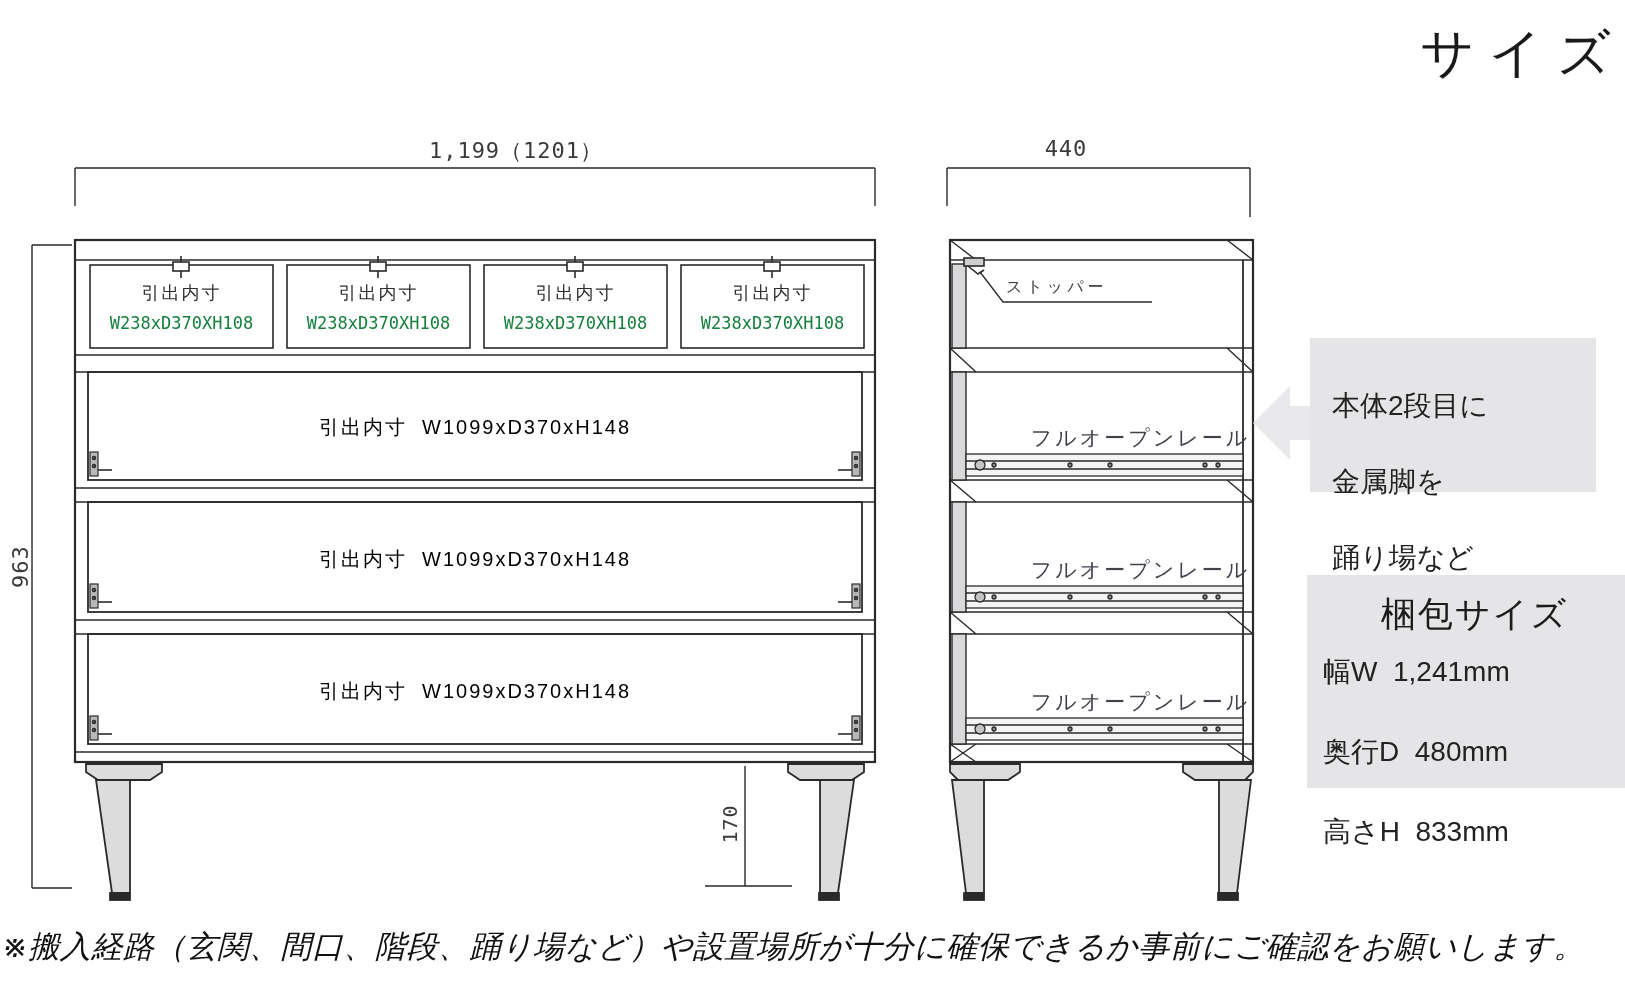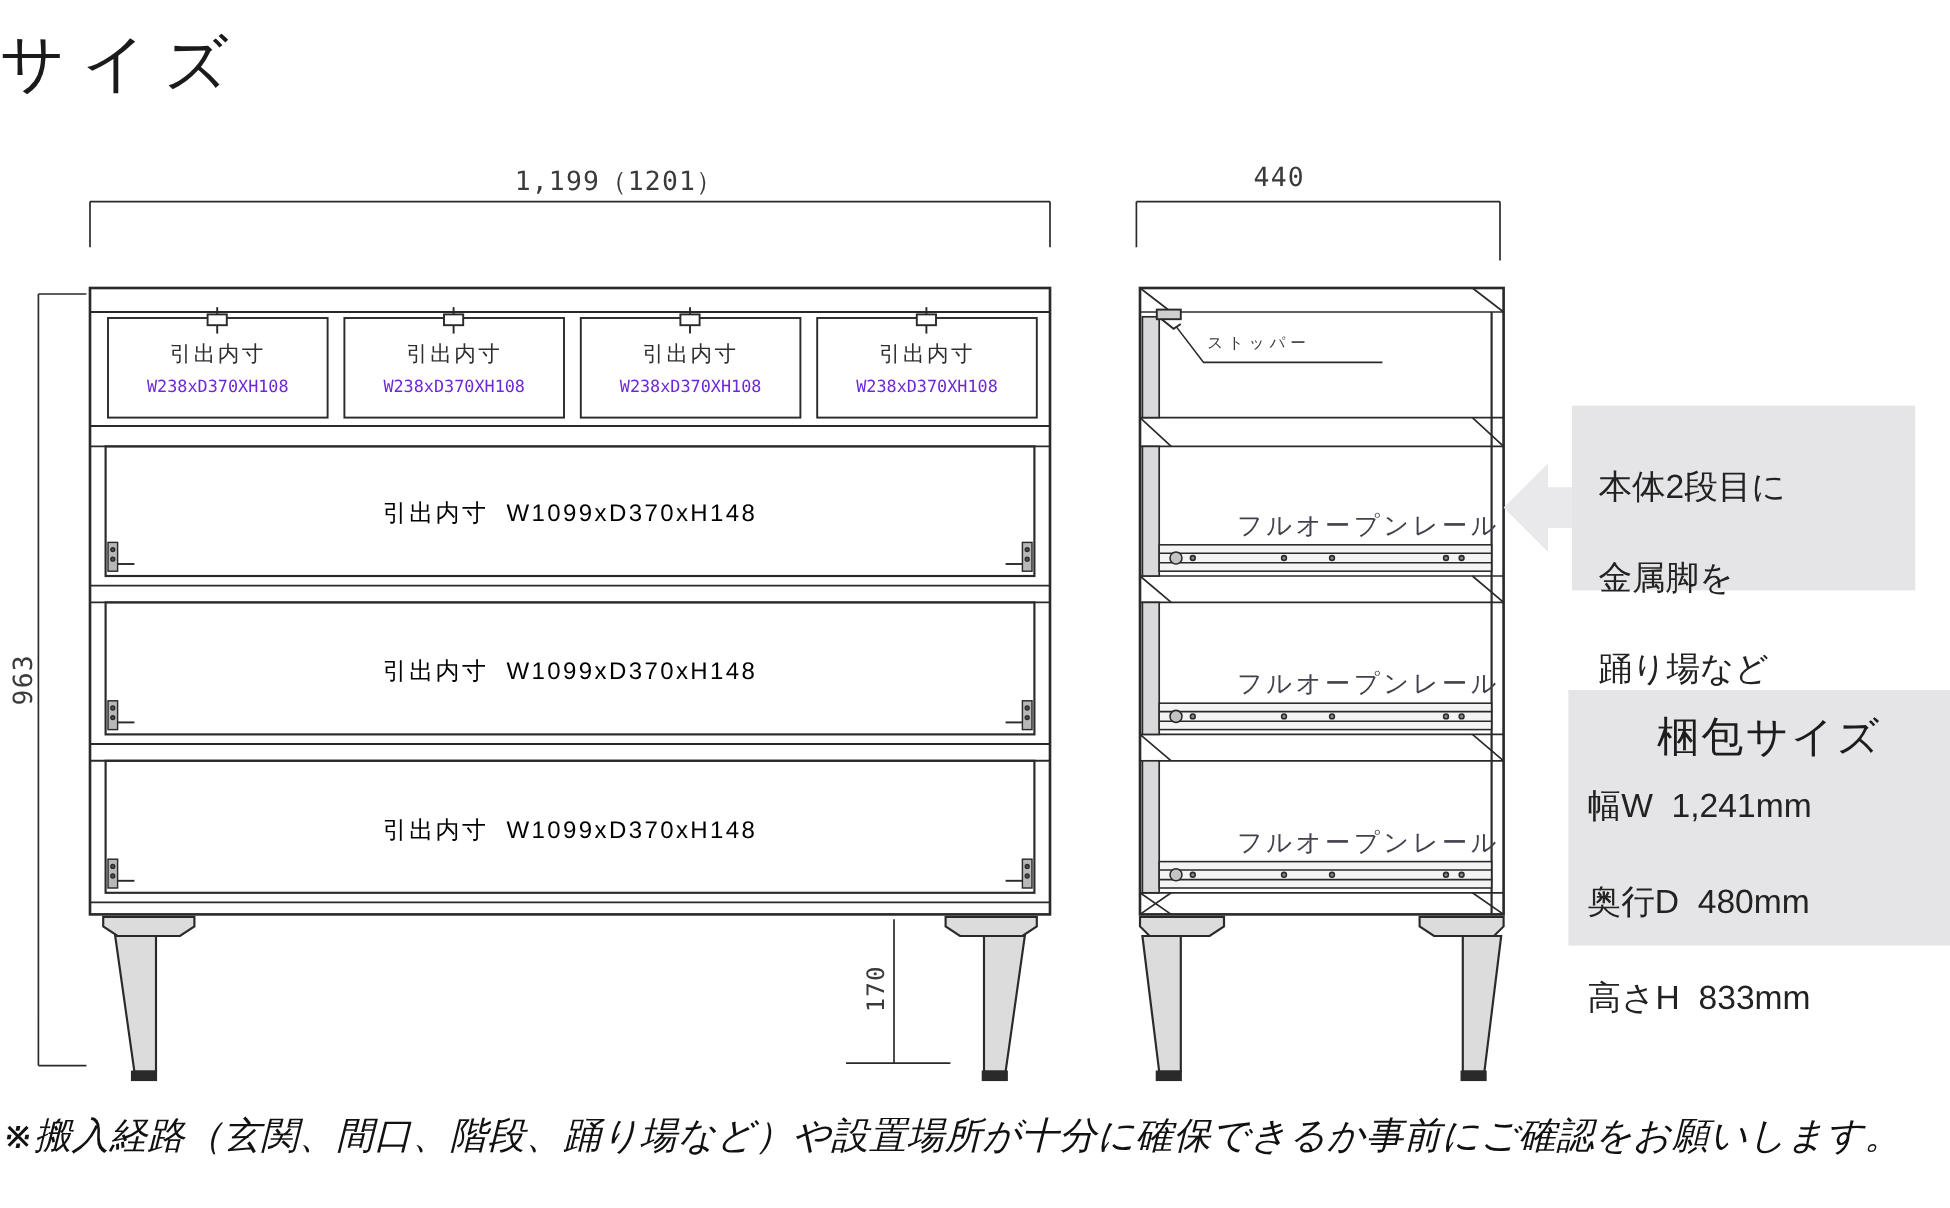--- a/index.html
+++ b/index.html
@@ -13,47 +13,47 @@
     font-size:22px;color:#3a3a3a;letter-spacing:1px;white-space:pre;text-align:center;
   }
   .vtext{transform:rotate(-90deg);transform-origin:center center;}
   .drawer-small{
     position:absolute;width:183px;height:83px;display:flex;flex-direction:column;
     justify-content:center;align-items:center;gap:8px;
   }
   .drawer-small .l1{font-size:18px;letter-spacing:2px;color:#2e2e2e;}
   .drawer-small .l2{
     font-family:"DejaVu Sans Mono","Liberation Mono",monospace;
-    font-size:14px;color:#6d28d9;white-space:pre;text-align:right;
+    font-size:17px;color:#15803d;white-space:pre;text-align:right;
   }
   .drawer-large-label{
     position:absolute;left:88px;width:774px;text-align:center;
     font-size:20px;letter-spacing:2px;color:#000000;white-space:pre;
   }
   .rail-label{
     position:absolute;left:966px;width:277px;text-align:center;
     font-size:21px;letter-spacing:3px;color:#45404c;white-space:pre;padding-left:36px;
   }
   .stopper-label{
-    position:absolute;font-size:13px;letter-spacing:4px;color:#3a3a3a;white-space:pre;
+    position:absolute;font-size:16px;letter-spacing:4px;color:#3a3a3a;white-space:pre;
   }
   .callout{
     position:absolute;background:#e5e5e7;
   }
   .callout-ship{left:1310px;top:338px;width:286px;height:154px;padding:14px 0 0 22px;box-sizing:border-box;}
   .callout-ship .line{font-size:28px;line-height:44px;color:#222;white-space:pre;margin-top:32px;}
   .callout-pack{left:1307px;top:575px;width:335px;height:213px;box-sizing:border-box;}
   .callout-pack .ttl{font-size:35px;color:#1c1c1c;text-align:center;margin-top:16px;letter-spacing:2px;}
   .callout-pack .line{font-size:28px;line-height:44px;color:#222;margin-left:16px;white-space:pre;margin-top:36px;}
   #footer-note{
     left:2px;top:926px;width:1622px;font-size:31px;color:#111;
     letter-spacing:0.5px;white-space:nowrap;font-style:italic;
   }
   #page-title{
-    left:0;top:18px;width:1625px;text-align:left;font-size:53px;color:#1a1a1a;letter-spacing:14px;
+    left:0;top:18px;width:1625px;text-align:right;font-size:53px;color:#1a1a1a;letter-spacing:14px;
   }
 </style>
 </head>
 <body>
 
 <div id="stage">
 
   <svg class="abs" style="left:0;top:0;" width="1625" height="1007" viewBox="0 0 1625 1007" fill="none" stroke="#2a2a2a">
 
     <g stroke-width="1.4">

